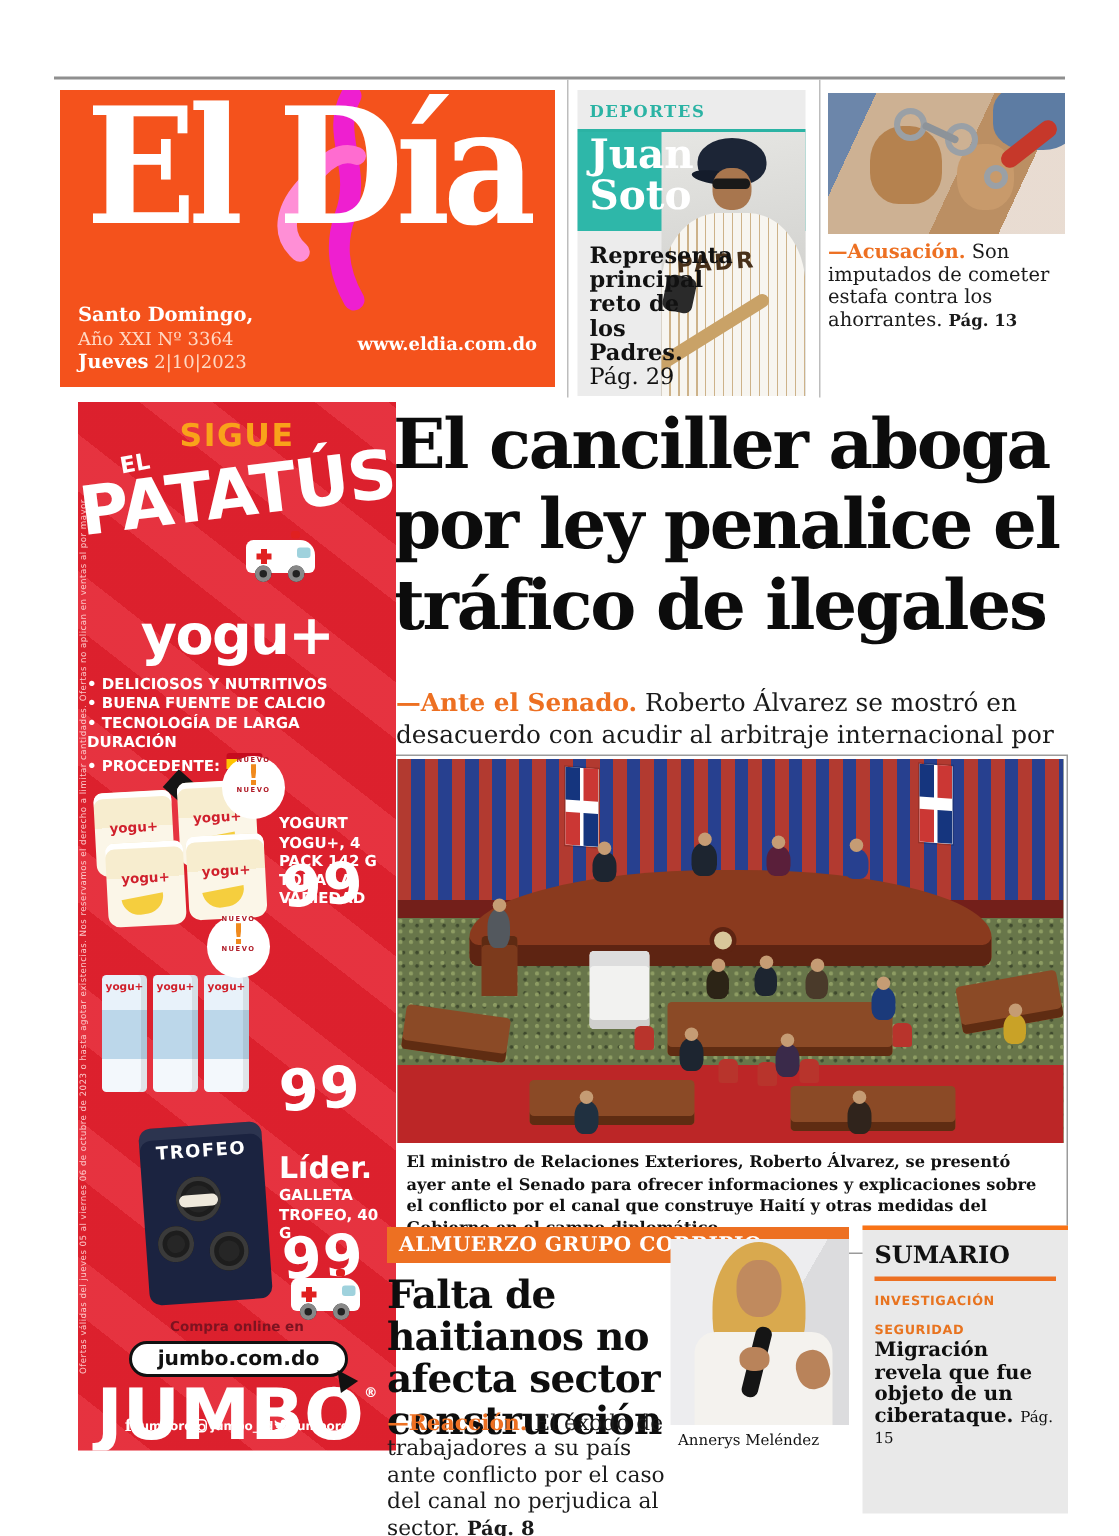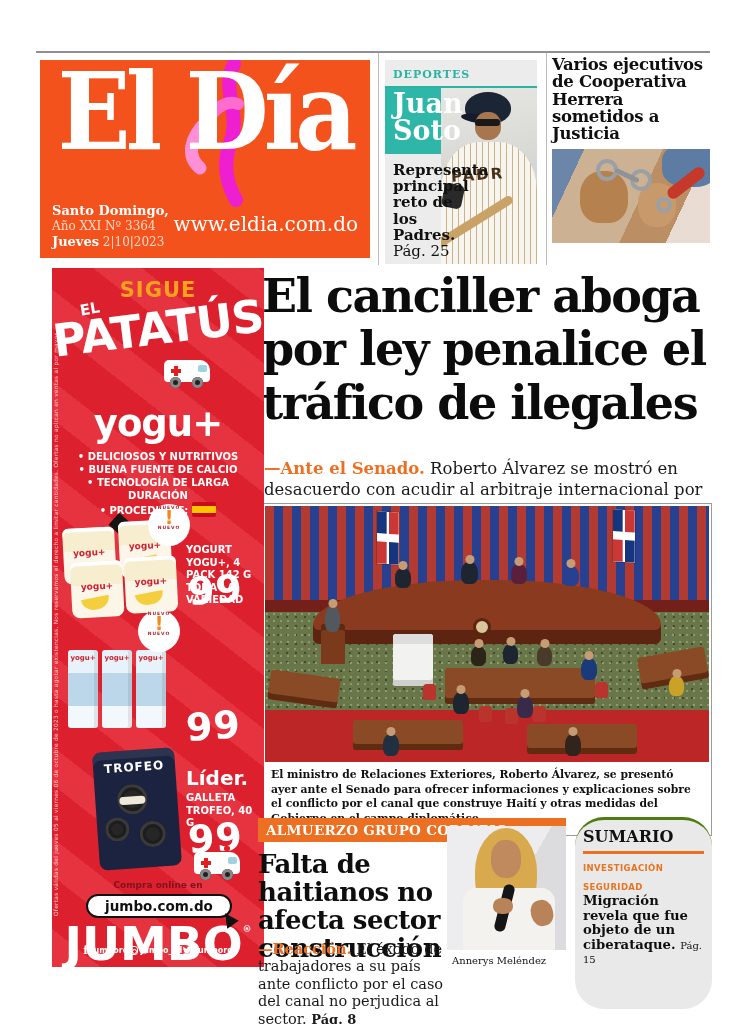--- a/index.html
+++ b/index.html
@@ -15,21 +15,21 @@
   .masthead { position:absolute; left:40px; top:60px; width:330px; height:198px; background:#f4521c; }
   .mast-title { position:absolute; left:0; top:-12px; width:100%; text-align:center; color:#fff;
                 font-family:"DejaVu Serif", serif; font-weight:bold; font-size:96px; letter-spacing:-5px;
                 transform:scaleY(1.12); transform-origin:top; z-index:2; }
   .ribbon { position:absolute; left:136px; top:0px; z-index:1; }
   .mast-bottom { position:absolute; left:12px; right:12px; bottom:8px; display:flex;
                  justify-content:space-between; align-items:flex-end; z-index:3; }
   .dateline { color:#fff; font-size:12px; line-height:1.25; }
   .dateline .b { font-weight:bold; font-size:13px; }
   .dateline .soft { color:#ffd9c4; }
-  .mast-url { color:#fff; font-weight:normal; font-size:20px; padding-bottom:14px; }
+  .mast-url { color:#fff; font-weight:bold; font-size:12px; padding-bottom:14px; }
 
   
   .deportes { position:absolute; left:385px; top:60px; width:152px; height:204px; background:#ececec; }
   .dep-kicker { position:absolute; left:8px; top:8px; color:#2bb3a4; font-weight:bold; font-size:11px;
                 letter-spacing:1px; }
   .dep-kickrule { position:absolute; left:0; top:26px; width:100%; height:2px; background:#2bb3a4; }
   .dep-teal { position:absolute; left:0; top:28px; width:100%; height:66px; background:#2eb7a9; z-index:1; }
   .dep-head { position:absolute; left:8px; top:30px; width:105px; color:#fff; font-weight:bold;
               font-size:27px; line-height:1.0; z-index:3; }
   .dep-deck { position:absolute; left:8px; top:102px; width:78px; font-weight:bold; font-size:15px;
@@ -119,21 +119,21 @@
   .ad .disclaimer { position:absolute; left:1px; top:48px; height:600px; color:#ffd9d9; font-size:5.8px;
         writing-mode:vertical-rl; transform:rotate(180deg); letter-spacing:.3px; opacity:.9; }
   .ad .sigue { position:absolute; left:0; top:10px; width:100%; text-align:center; color:#f9a21a;
         font-weight:bold; font-size:21px; letter-spacing:1px; }
   .ad .el { position:absolute; left:28px; top:32px; color:#fff; font-weight:bold; font-size:15px;
         transform:rotate(-10deg); }
   .ad .patatus { position:absolute; left:0; top:34px; width:100%; text-align:center; color:#fff;
         font-weight:bold; font-size:45px; letter-spacing:-1px; transform:rotate(-7deg); }
   .ad .yogu { position:absolute; left:0; top:134px; width:100%; text-align:center; color:#fff;
         font-weight:bold; font-size:37px; letter-spacing:-1px; }
-  .ad .bullets { position:absolute; left:6px; top:182px; width:200px; list-style:none; text-align:center; }
+  .ad .bullets { position:absolute; left:6px; top:182px; width:200px; list-style:none; text-align:left; }
   .ad .bullets li { color:#fff; font-weight:bold; font-size:10px; line-height:13px; }
   .ad .bullets li::before { content:"• "; }
   .spain-flag { display:inline-block; width:24px; height:15px; vertical-align:-3px; margin-left:4px;
         background:linear-gradient(#c60b1e 0 27%, #ffc400 27% 73%, #c60b1e 73%); border-radius:2px; }
   .badge { position:absolute; width:42px; height:42px; background:#fff; border-radius:50%; z-index:5;
            text-align:center; }
   .badge .word { display:block; font-size:4.5px; font-weight:bold; color:#b01c28; letter-spacing:1px;
            line-height:7px; }
   .badge .mark { display:block; font-size:19px; font-weight:bold; color:#f08a1d; line-height:13px; }
   .price { color:#fff; font-weight:bold; font-size:38px; letter-spacing:1px; transform:rotate(-4deg); }
@@ -214,21 +214,21 @@
         border-radius:14px 14px 0 0; }
   .annerys .mic { position:absolute; left:52px; top:58px; width:11px; height:48px; background:#151515;
         border-radius:5px; transform:rotate(14deg); }
   .annerys .hand1 { position:absolute; left:46px; top:72px; width:20px; height:16px; background:#b9835a;
         border-radius:45%; }
   .annerys .hand2 { position:absolute; left:84px; top:74px; width:22px; height:26px; background:#b9835a;
         border-radius:45%; transform:rotate(-16deg); }
 
   
   .sumario { position:absolute; left:575px; top:817px; width:137px; height:192px; background:#e9e9e9;
-        border-top:3px solid #4d7c0f; padding:5px 8px;border-radius:29px; }
+        border-top:3px solid #f97316; padding:5px 8px; }
   .sum-title { font-weight:bold; font-size:16px; color:#111; padding:2px 0 5px 0;
         border-bottom:3px solid #ed7022; }
   .sum-item { margin-top:9px; }
   .sum-kicker { font-family:"DejaVu Sans",sans-serif; color:#e87420; font-weight:bold; font-size:8.5px;
         letter-spacing:.4px; }
   .sum-text { font-weight:bold; font-size:13.2px; line-height:1.1; color:#0f0f0f; margin-top:2px; }
   .sum-page { font-weight:normal; font-size:10px; }
 </style>
 </head>
 <body>
@@ -267,35 +267,39 @@
       <div class="brim"></div>
       <div class="face"></div>
       <div class="shades"></div>
       <div class="jersey-text">PADR</div>
       <div class="armband"></div>
       <div class="bat"></div>
     </div>
     <div class="dep-head">Juan Soto</div>
     <div class="dep-deck">
       <span>Representa principal reto de los Padres.</span>
-      <span class="dep-page">Pág. 25</span>
+      <span class="dep-page">Pág. 29</span>
     </div>
   </div>
 
   <div class="justice">
-    <div class="jus-head">Varios ejecutivos de Cooperativa Herrera sometidos a Justicia</div>
     <div class="cuffs">
       <div class="blue2"></div>
       <div class="fist1"></div>
       <div class="fist2"></div>
       <div class="ring" style="left:44px; top:10px;"></div>
       <div class="ring" style="left:78px; top:20px; transform:rotate(20deg);"></div>
       <div class="chain" style="left:62px; top:24px; transform:rotate(25deg);"></div>
       <div class="ring" style="left:104px; top:48px; width:16px; height:16px;"></div>
       <div class="handle"></div>
+    </div>
+    <div class="jus-cap">
+      <span class="kick-orange">—Acusación.</span>
+      <span>Son imputados de cometer estafa contra los ahorrantes.</span>
+      <span class="pg">Pág. 13</span>
     </div>
   </div>
 
   <h1 class="lead-head">El canciller aboga por ley penalice el tráfico de ilegales</h1>
   <p class="lead-deck">
     <span class="kick-orange">—Ante el Senado.</span>
     <span>Roberto Álvarez se mostró en desacuerdo con acudir al arbitraje internacional por construcción de canal.</span>
     <span class="pg" style="font-size:15px;">Pág. 4</span>
   </p>
 

